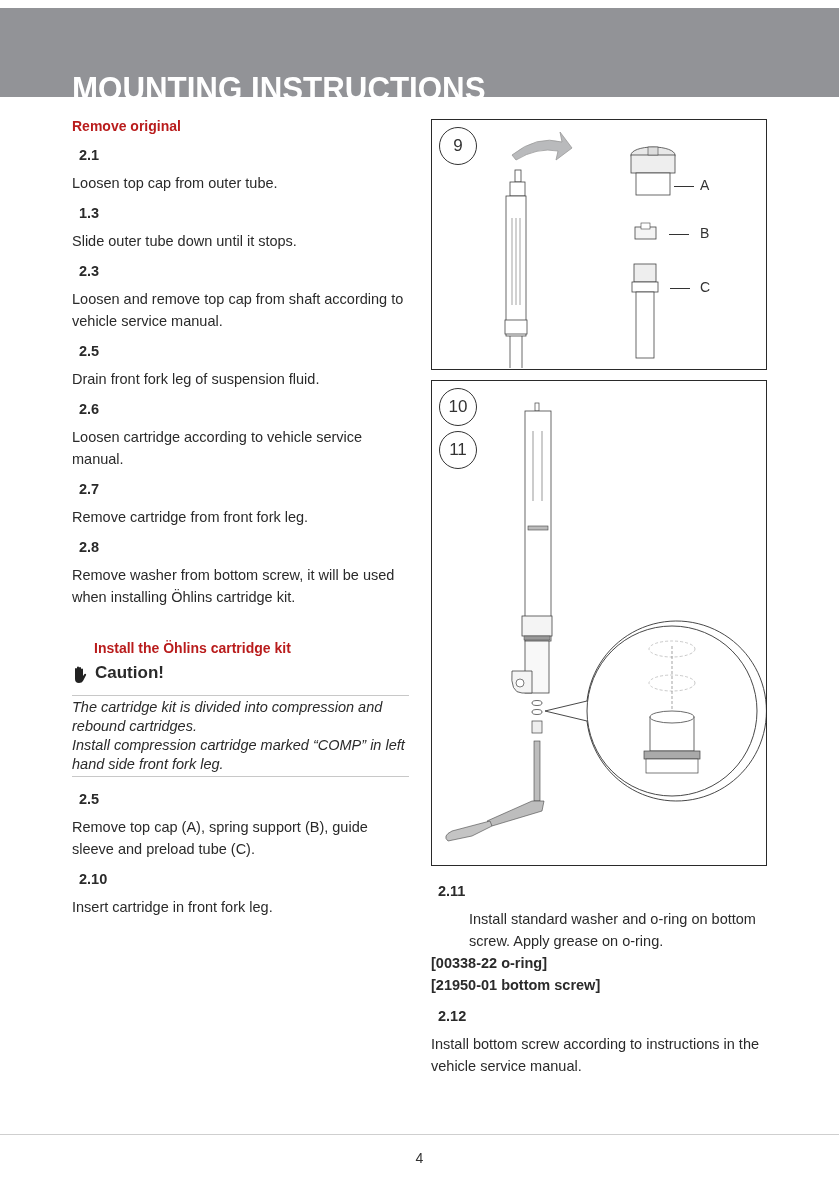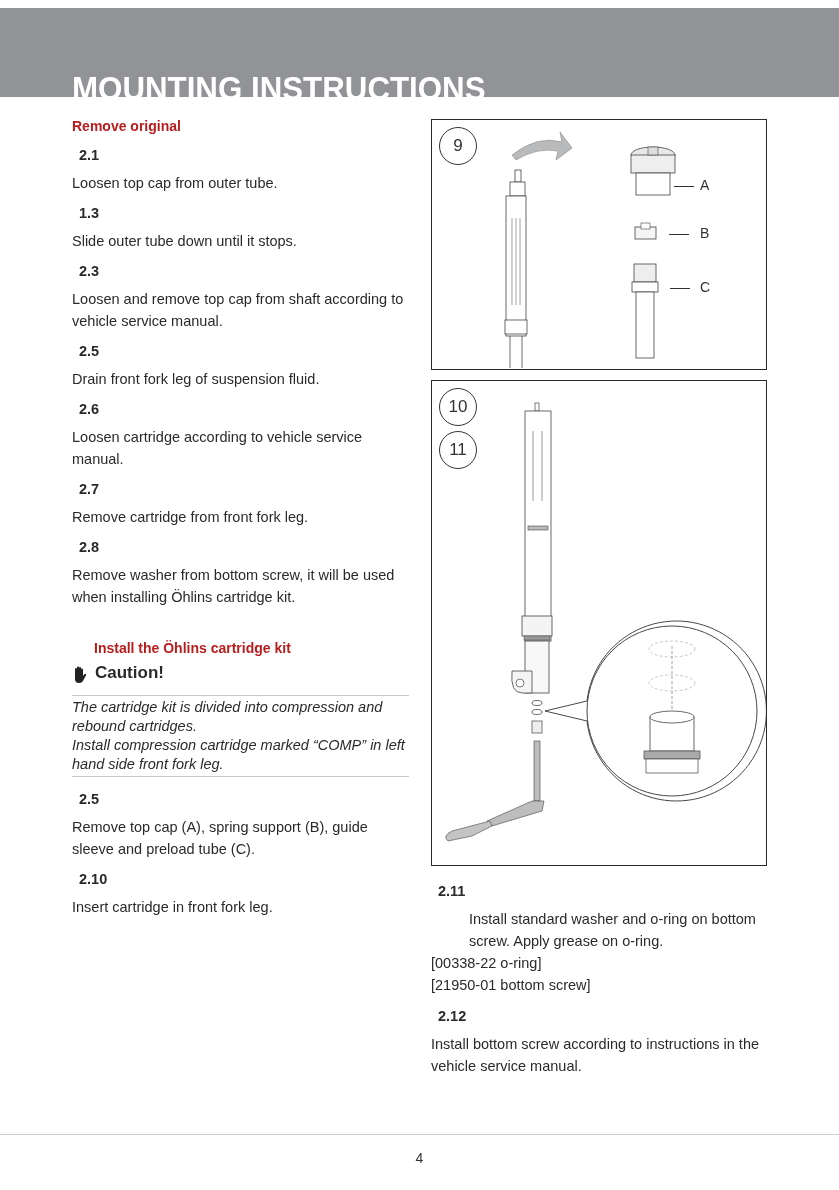--- a/index.html
+++ b/index.html
@@ -6,21 +6,21 @@
   body { width:839px; height:1190px; background:#ffffff; position:relative; overflow:hidden;
          font-family:"Liberation Sans", sans-serif; color:#2a2a2a; }
   .header { position:absolute; left:0; top:8px; width:839px; height:89px; background:#929397; overflow:hidden; }
   .header-title { position:absolute; left:72px; top:58px; font-size:34px; font-weight:bold; color:#ffffff;
                   letter-spacing:0px; white-space:nowrap; line-height:44px; transform:scaleX(0.92); transform-origin:left top; }
   .col-left { position:absolute; left:72px; top:117px; width:340px; }
   .col-right-text { position:absolute; left:431px; top:874px; width:350px; }
   .section-title { font-size:14px; font-weight:bold; color:#b91c1c; margin:0 0 10px 0; line-height:18px; }
   .step-num { font-size:14.5px; font-weight:bold; margin:7px; line-height:20px; }
   .step-text { font-size:14.5px; line-height:22px; margin:3px 0 9px 0; }
-  .bold-line { font-size:14.5px; font-weight:normal; line-height:22px; margin:0; }
+  .bold-line { font-size:14.5px; font-weight:bold; line-height:22px; margin:0; }
   .caution-head { display:flex; align-items:flex-end; font-size:17px; font-weight:bold; line-height:20px;
                   border-bottom:1px solid #c8c8c8; padding-bottom:12px; margin-top:4px; width:337px; }
   .caution-head svg { margin-right:8px; }
   .caution-body { font-style:italic; font-size:14.5px; line-height:19px; width:337px;
                   border-bottom:1px solid #c8c8c8; padding:2px 0 2px 0; margin-bottom:12px; }
   .figure { position:absolute; border:1px solid #2a2a2a; background:#fff; }
   .fig9 { left:431px; top:119px; width:334px; height:249px; }
   .fig10 { left:431px; top:380px; width:334px; height:484px; }
   .badge { position:absolute; width:36px; height:36px; border:1px solid #333; border-radius:50%;
            font-size:17px; display:flex; align-items:center; justify-content:center; color:#333; background:#fff; }

